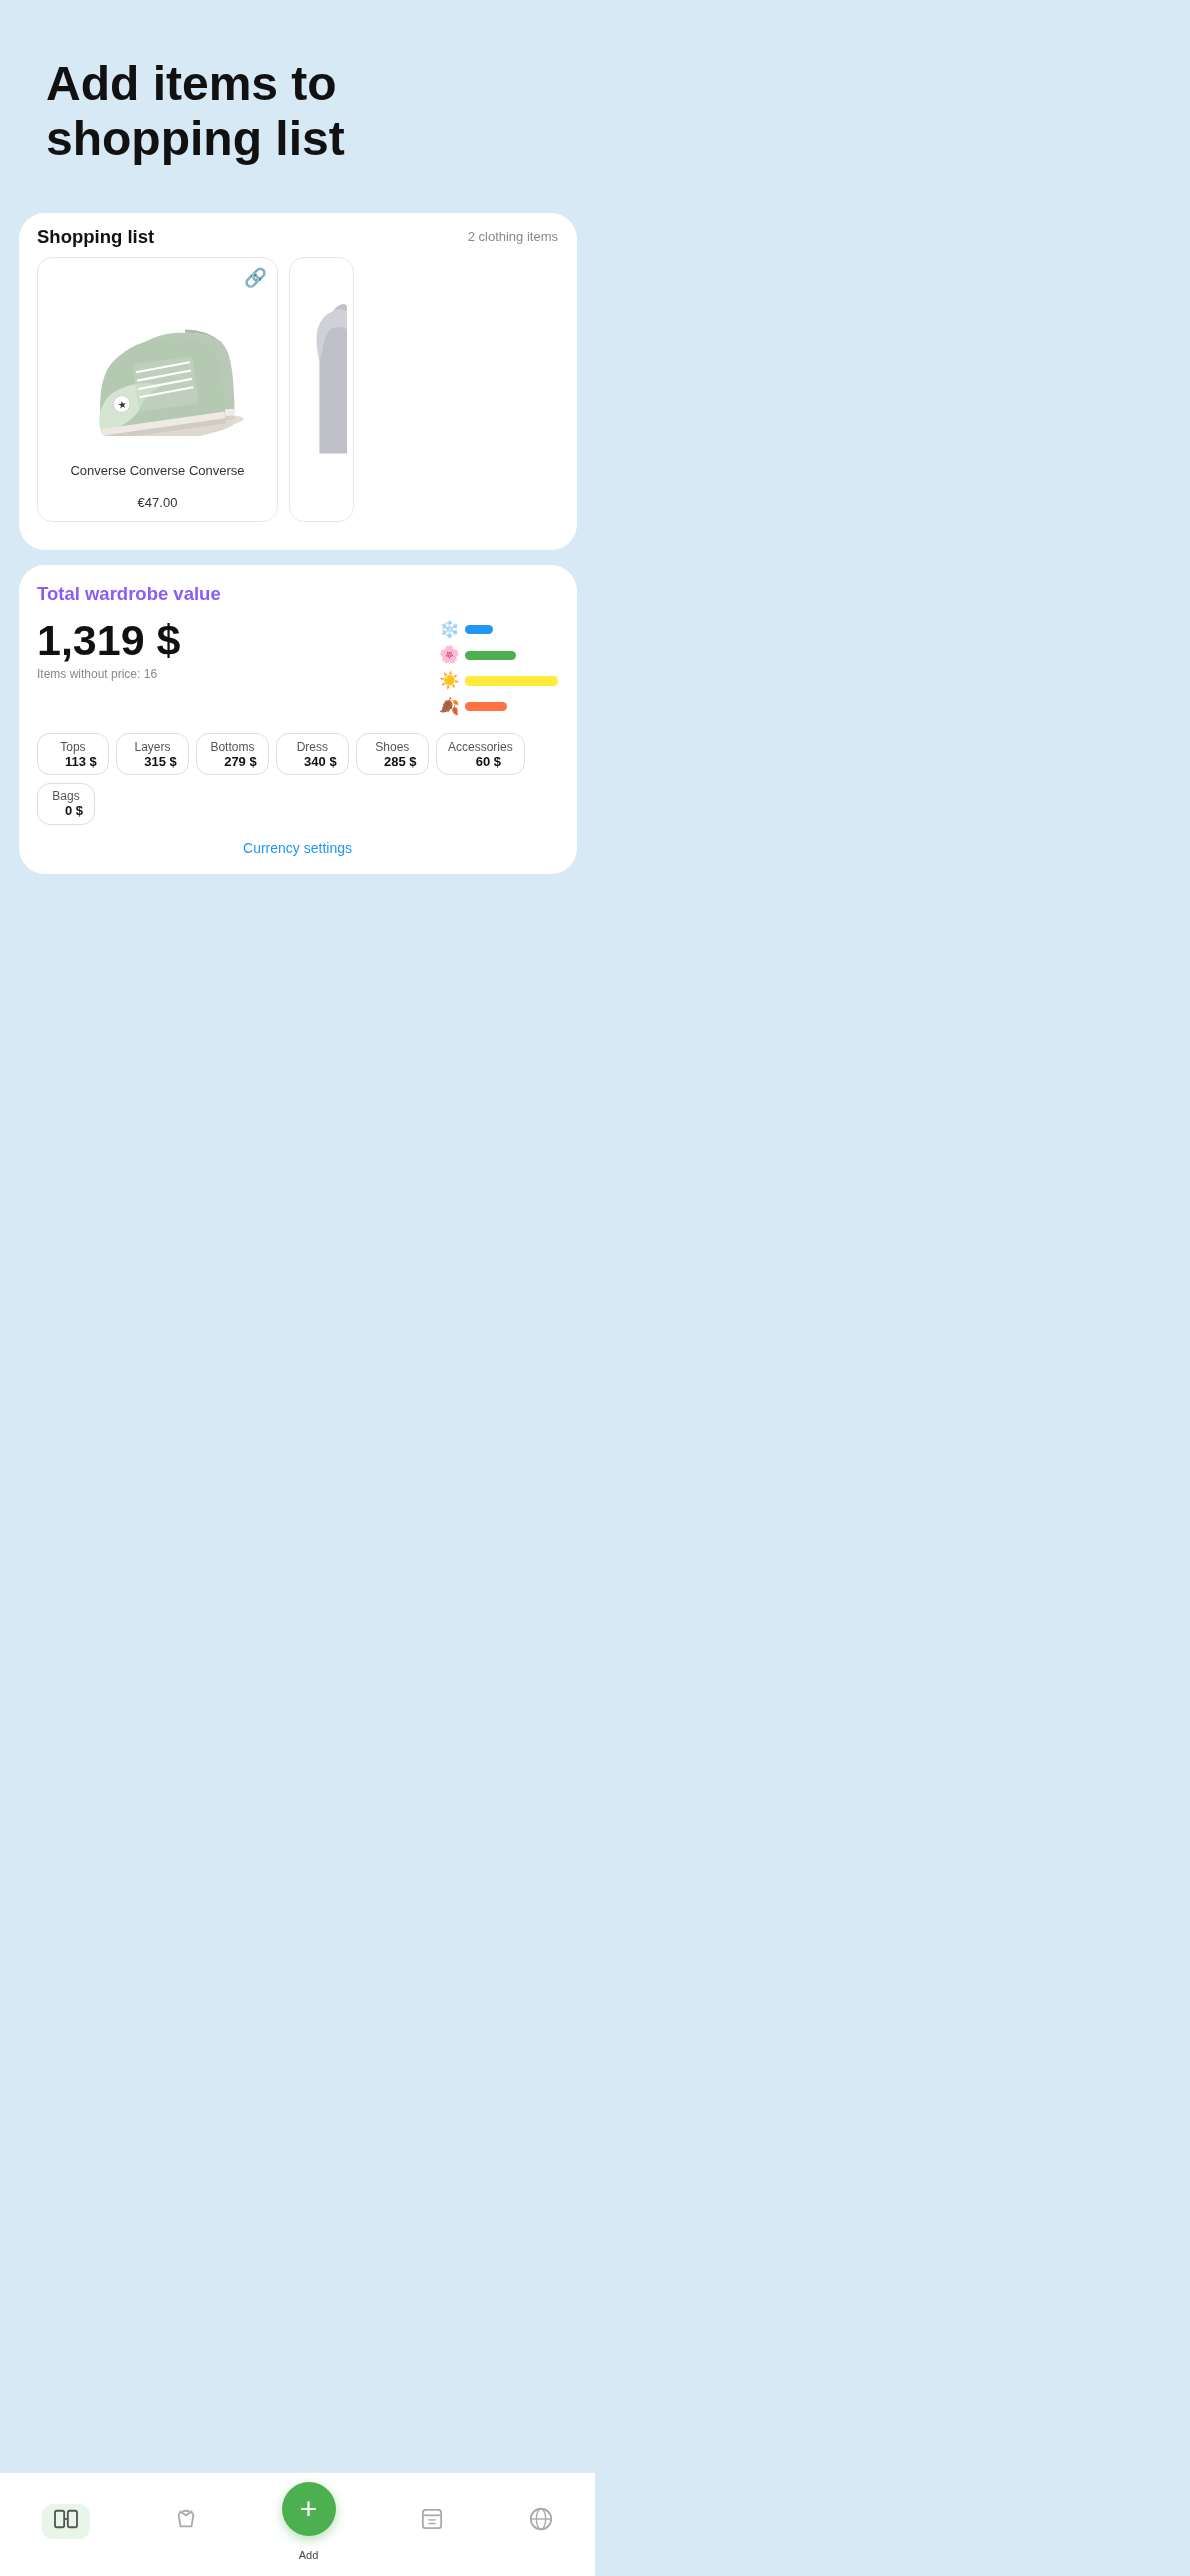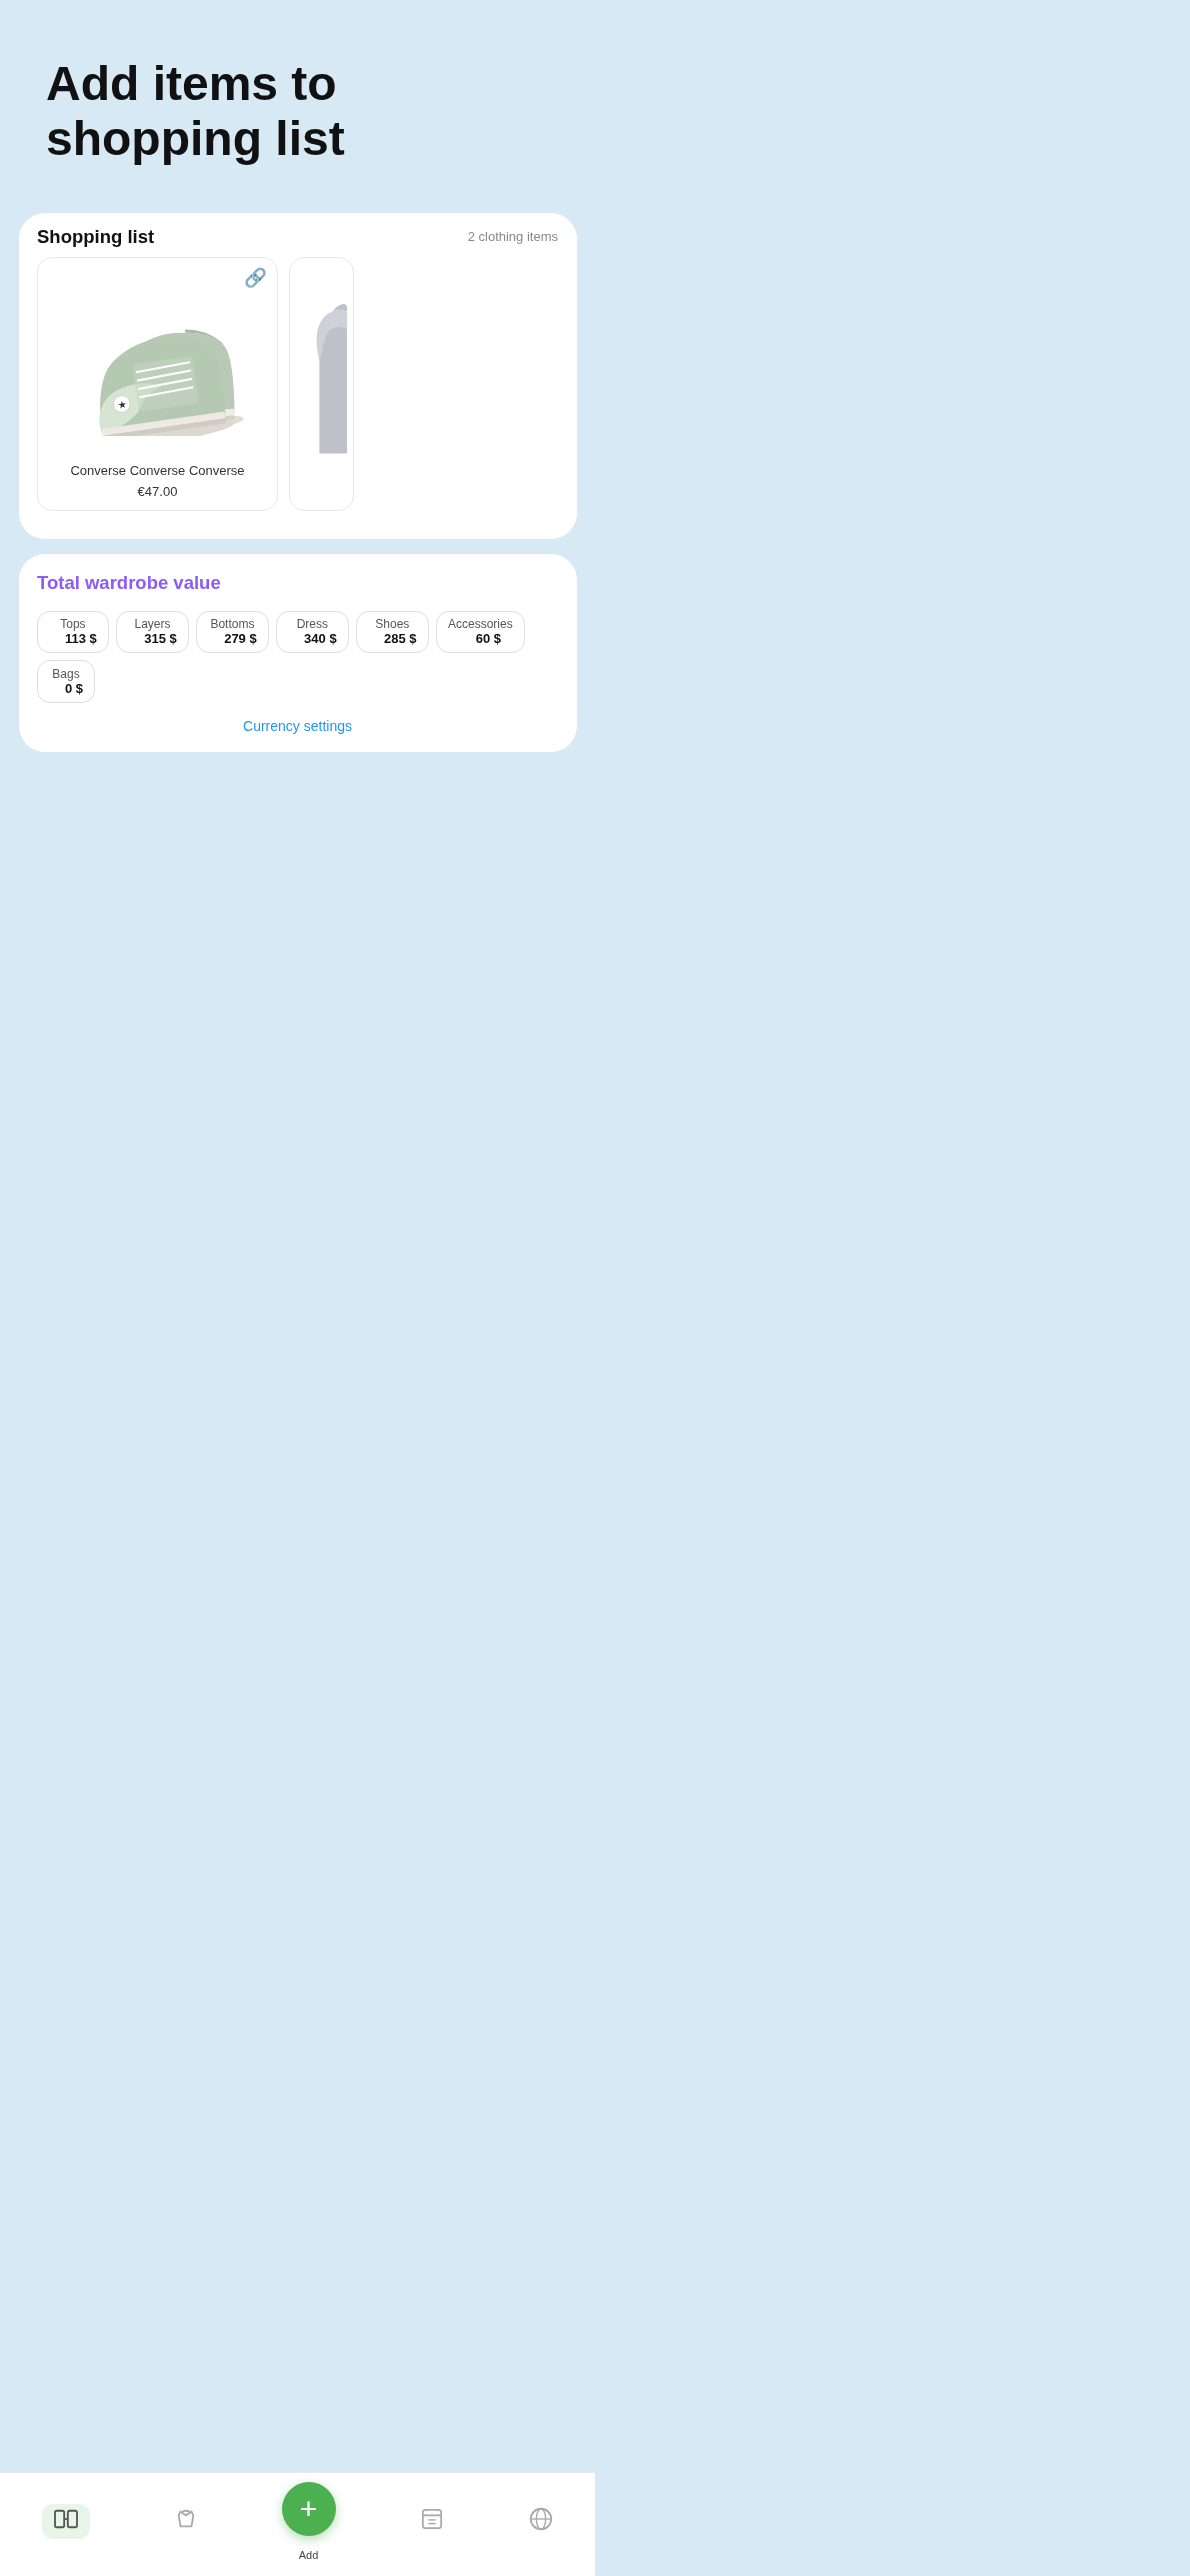--- a/index.html
+++ b/index.html
@@ -140,21 +140,21 @@
       color: #333;
       text-align: center;
       margin-top: 7.4px;
       line-height: 1.4;
     }
 
     .product-price {
       font-size: 13px;
       color: #333;
       text-align: center;
-      margin-top: 4px;
+      margin-top: 15px;
     }
 
     
     .value-card {
       background: #fff;
       border-radius: 26px;
       margin: 0 18.5px 15px 18.5px;
       padding: 18.5px;
     }
 
@@ -383,20 +383,49 @@
           <path d="M20,100 Q15,80 18,65 Q22,50 35,45 Q42,42 50,45 L50,65 Q40,60 32,65 Q25,72 23,90 Z" fill="#d0d0d8"></path>
         </svg>
       </div>
 
     </div>
   </div>
 
   <div class="value-card">
     <div class="value-title">Total wardrobe value</div>
 
+    <div class="value-main-row">
+      <div class="value-left">
+        <div class="value-amount">1,319 $</div>
+        <div class="value-subtitle">Items without price: 16</div>
+      </div>
+
+      <div class="seasons">
+
+        <div class="season-row">
+          <span class="season-icon">❄️</span>
+          <div class="season-bar" style="width:28px;background:#2196f3;"></div>
+        </div>
+
+        <div class="season-row">
+          <span class="season-icon">🌸</span>
+          <div class="season-bar" style="width:51px;background:#4caf50;"></div>
+        </div>
+
+        <div class="season-row">
+          <span class="season-icon">☀️</span>
+          <div class="season-bar" style="width:93px;background:#ffeb3b;"></div>
+        </div>
+
+        <div class="season-row">
+          <span class="season-icon">🍂</span>
+          <div class="season-bar" style="width:42px;background:#ff7043;"></div>
+        </div>
+      </div>
+    </div>
 
     <div class="categories">
       <div class="category-pill">
         <span class="category-name">Tops</span>
         <span class="category-value">113 $</span>
       </div>
       <div class="category-pill">
         <span class="category-name">Layers</span>
         <span class="category-value">315 $</span>
       </div>

